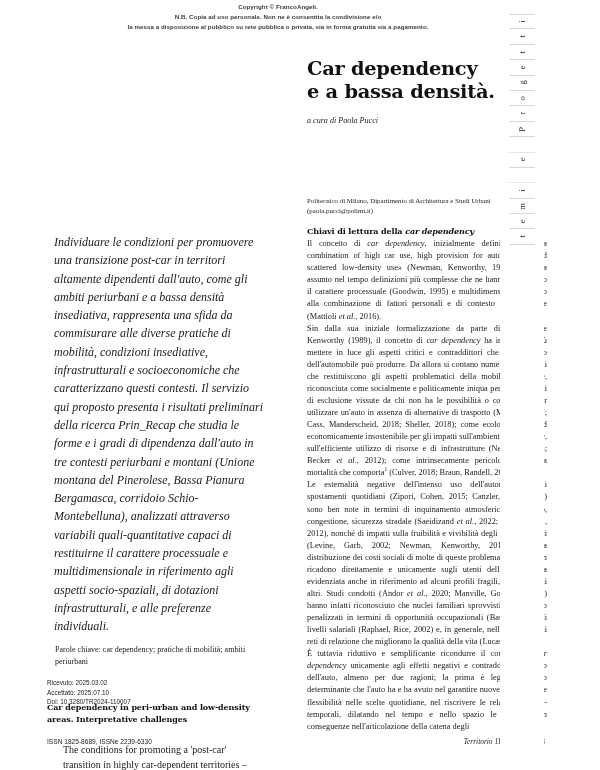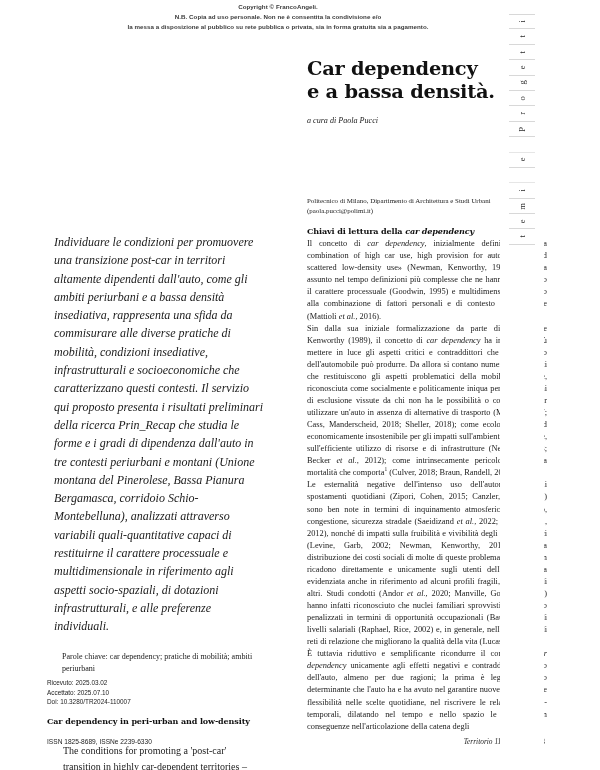--- a/index.html
+++ b/index.html
@@ -91,21 +91,21 @@
     text-align: left;
     color: #1a1a1a;
     margin: 7px;
   }
   .keywords-it {
     font-family: "Liberation Serif", serif;
     font-style: normal;
     font-size: 8.05px;
     line-height: 1.525;
     color: #1a1a1a;
-    margin: 15px;
+    margin: 8px;
   }
   .en-head {
     font-family: "DejaVu Serif", serif;
     font-weight: bold;
     font-size: 8.0px;
     line-height: 1.42;
     color: #111;
     margin: 0 0 1px 0;
     letter-spacing: -0.1px;
   }
@@ -248,20 +248,21 @@
     <div>(paola.pucci@polimi.it)</div>
   </div>
 
   <div class="left-col">
     <p class="abstract-it">Individuare le condizioni per promuovere una transizione post-car in territori altamente dipendenti dall'auto, come gli ambiti periurbani e a bassa densità insediativa, rappresenta una sfida da commisurare alle diverse pratiche di mobilità, condizioni insediative, infrastrutturali e socioeconomiche che caratterizzano questi contesti. Il servizio qui proposto presenta i risultati preliminari della ricerca Prin_Recap che studia le forme e i gradi di dipendenza dall'auto in tre contesti periurbani e montani (Unione montana del Pinerolese, Bassa Pianura Bergamasca, corridoio Schio-Montebelluna), analizzati attraverso variabili quali-quantitative capaci di restituirne il carattere processuale e multidimensionale in riferimento agli aspetti socio-spaziali, di dotazioni infrastrutturali, e alle preferenze individuali.</p>
     <p class="keywords-it">Parole chiave: car dependency; pratiche di mobilità; ambiti periurbani</p>
 
     <div style="height:26px"></div>
 
     <div class="en-head">Car dependency in peri-urban and low-density</div>
+    <div class="en-head">areas. Interpretative challenges</div>
     <p class="abstract-en">The conditions for promoting a 'post-car' transition in highly car-dependent territories – such as peri-urban and low-density settlement areas – are challenged by spatial and socio-economic factors, transport supply limitations, and ingrained mobility habits. This section presents preliminary results from the Prin_Recap research project, which investigates the forms and degrees of car dependency in three peri-urban and mountain contexts in Northern Italy (Unione Montana del Pinerolese, Bassa Pianura Bergamasca, and the Schio-Montebelluna corridor). The study employs a mix of qualitative and quantitative methods to address the processual and multidimensional nature of car dependency, focusing on socio-spatial dynamics, infrastructure provision, and individual mobility preferences.</p>
     <p class="keywords-en">Keywords: car-dependency; mobility practices; peri-urban settlements</p>
   </div>
 
   <div class="dates">
     <div>Ricevuto: 2025.03.02</div>
     <div>Accettato: 2025.07.10</div>
     <div>Doi: 10.3280/TR2024-110007</div>
   </div>
 

